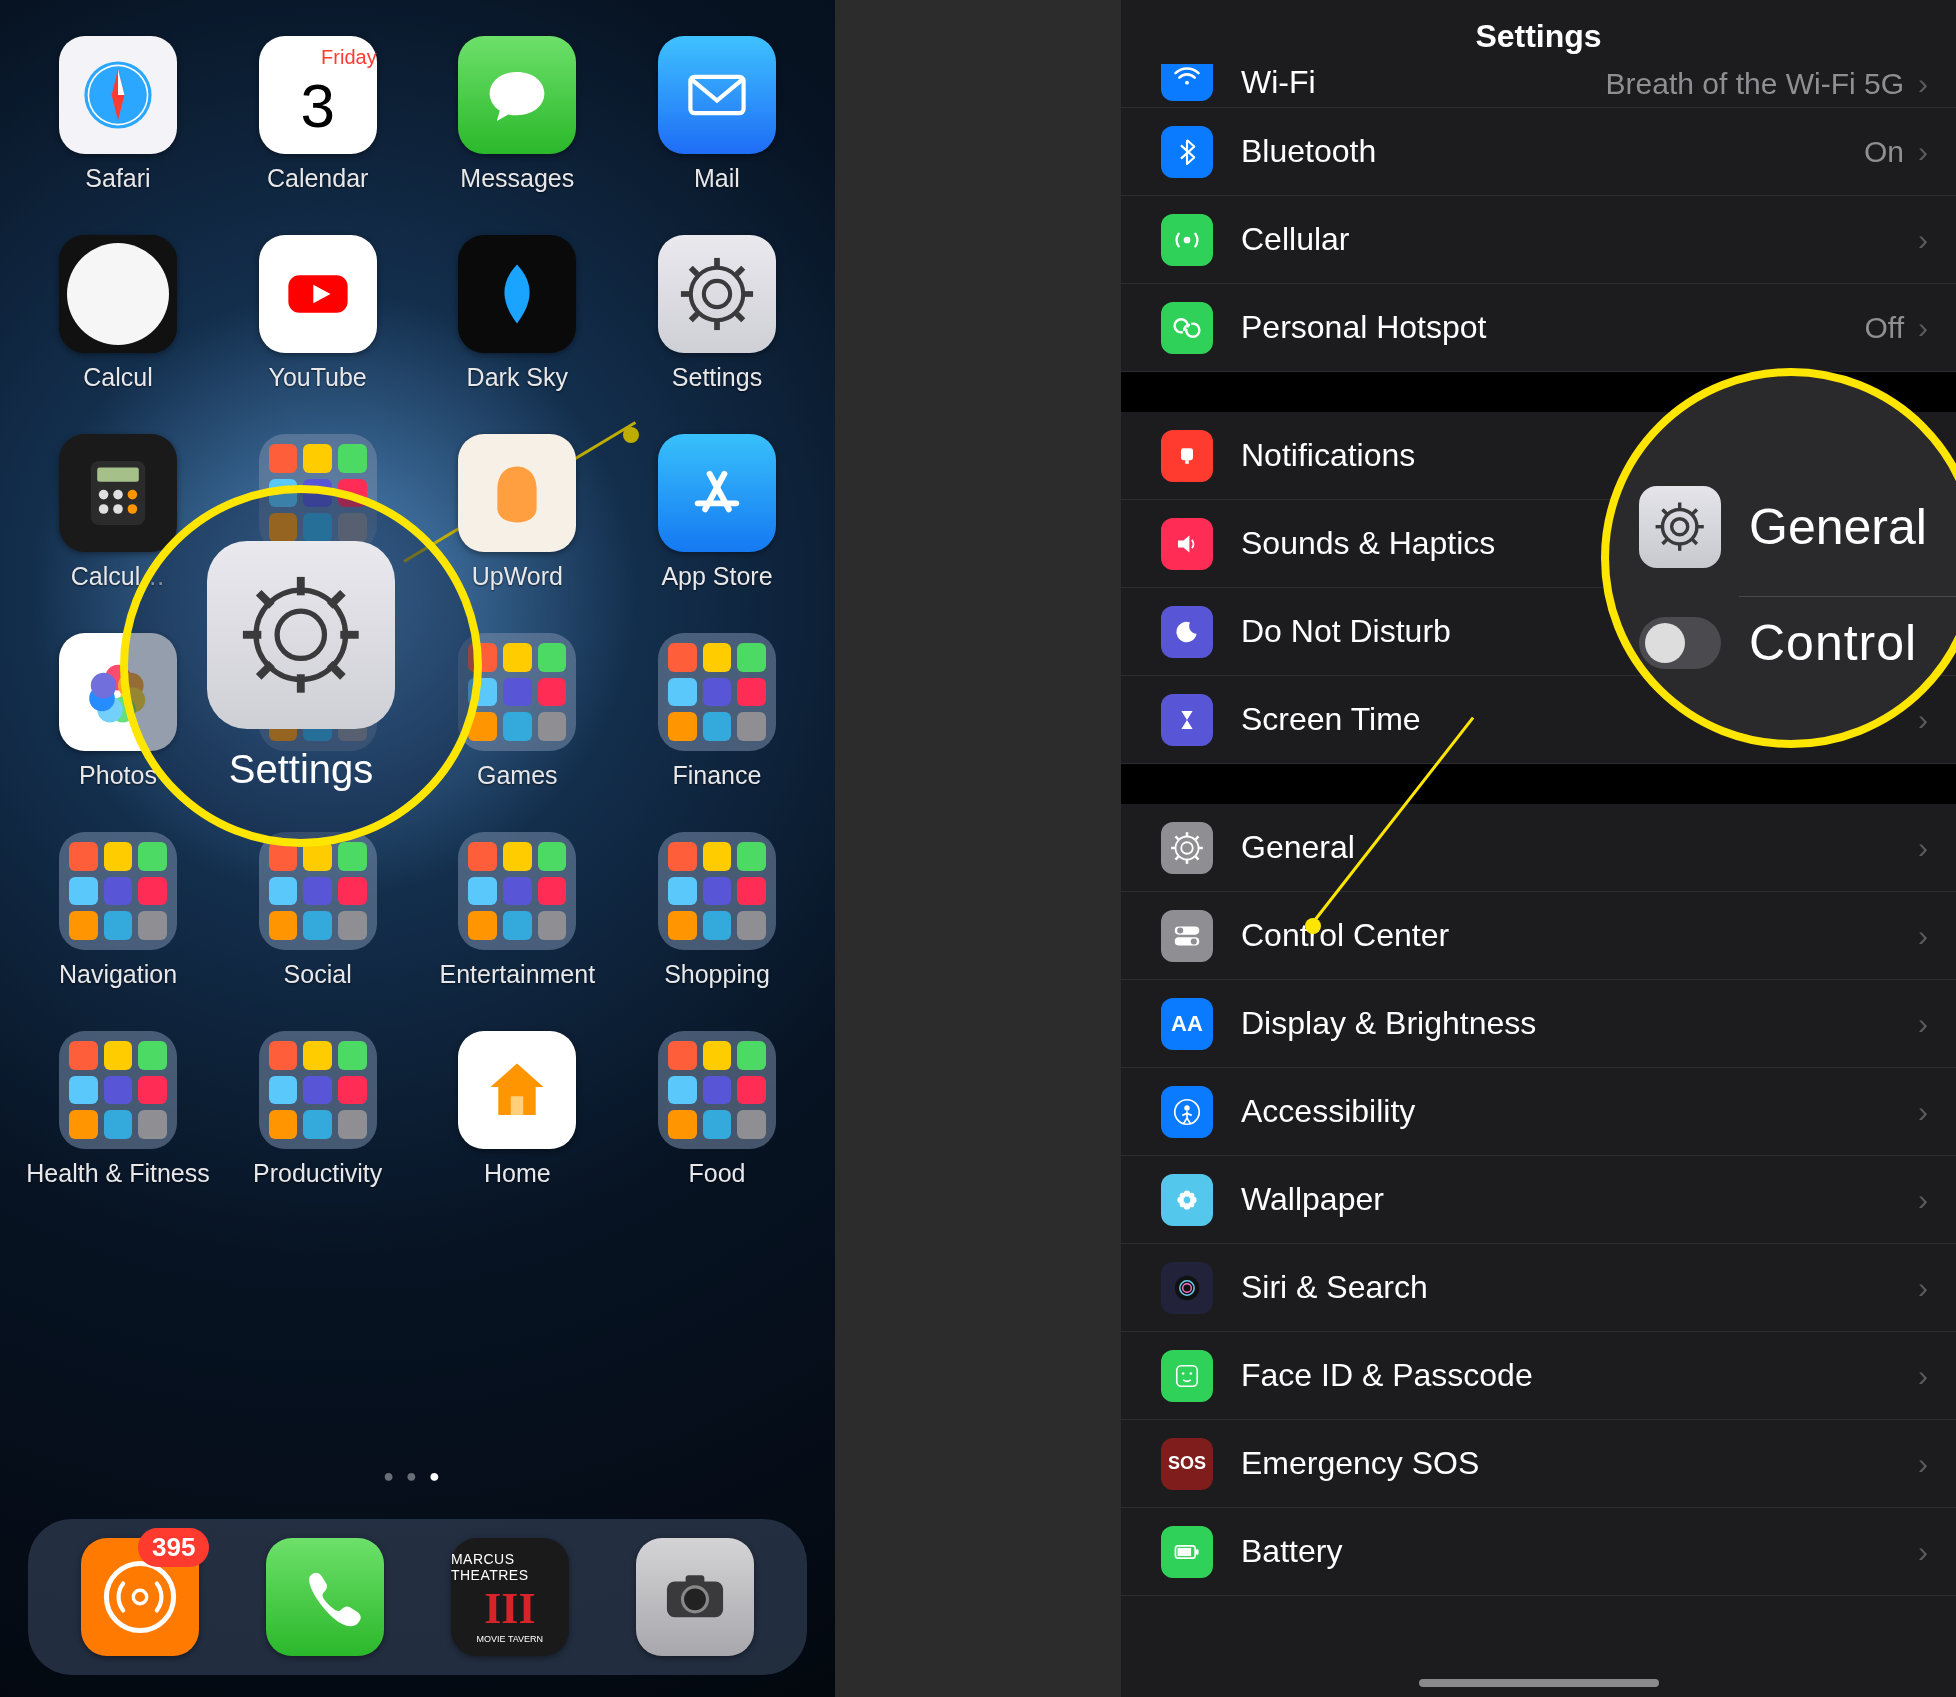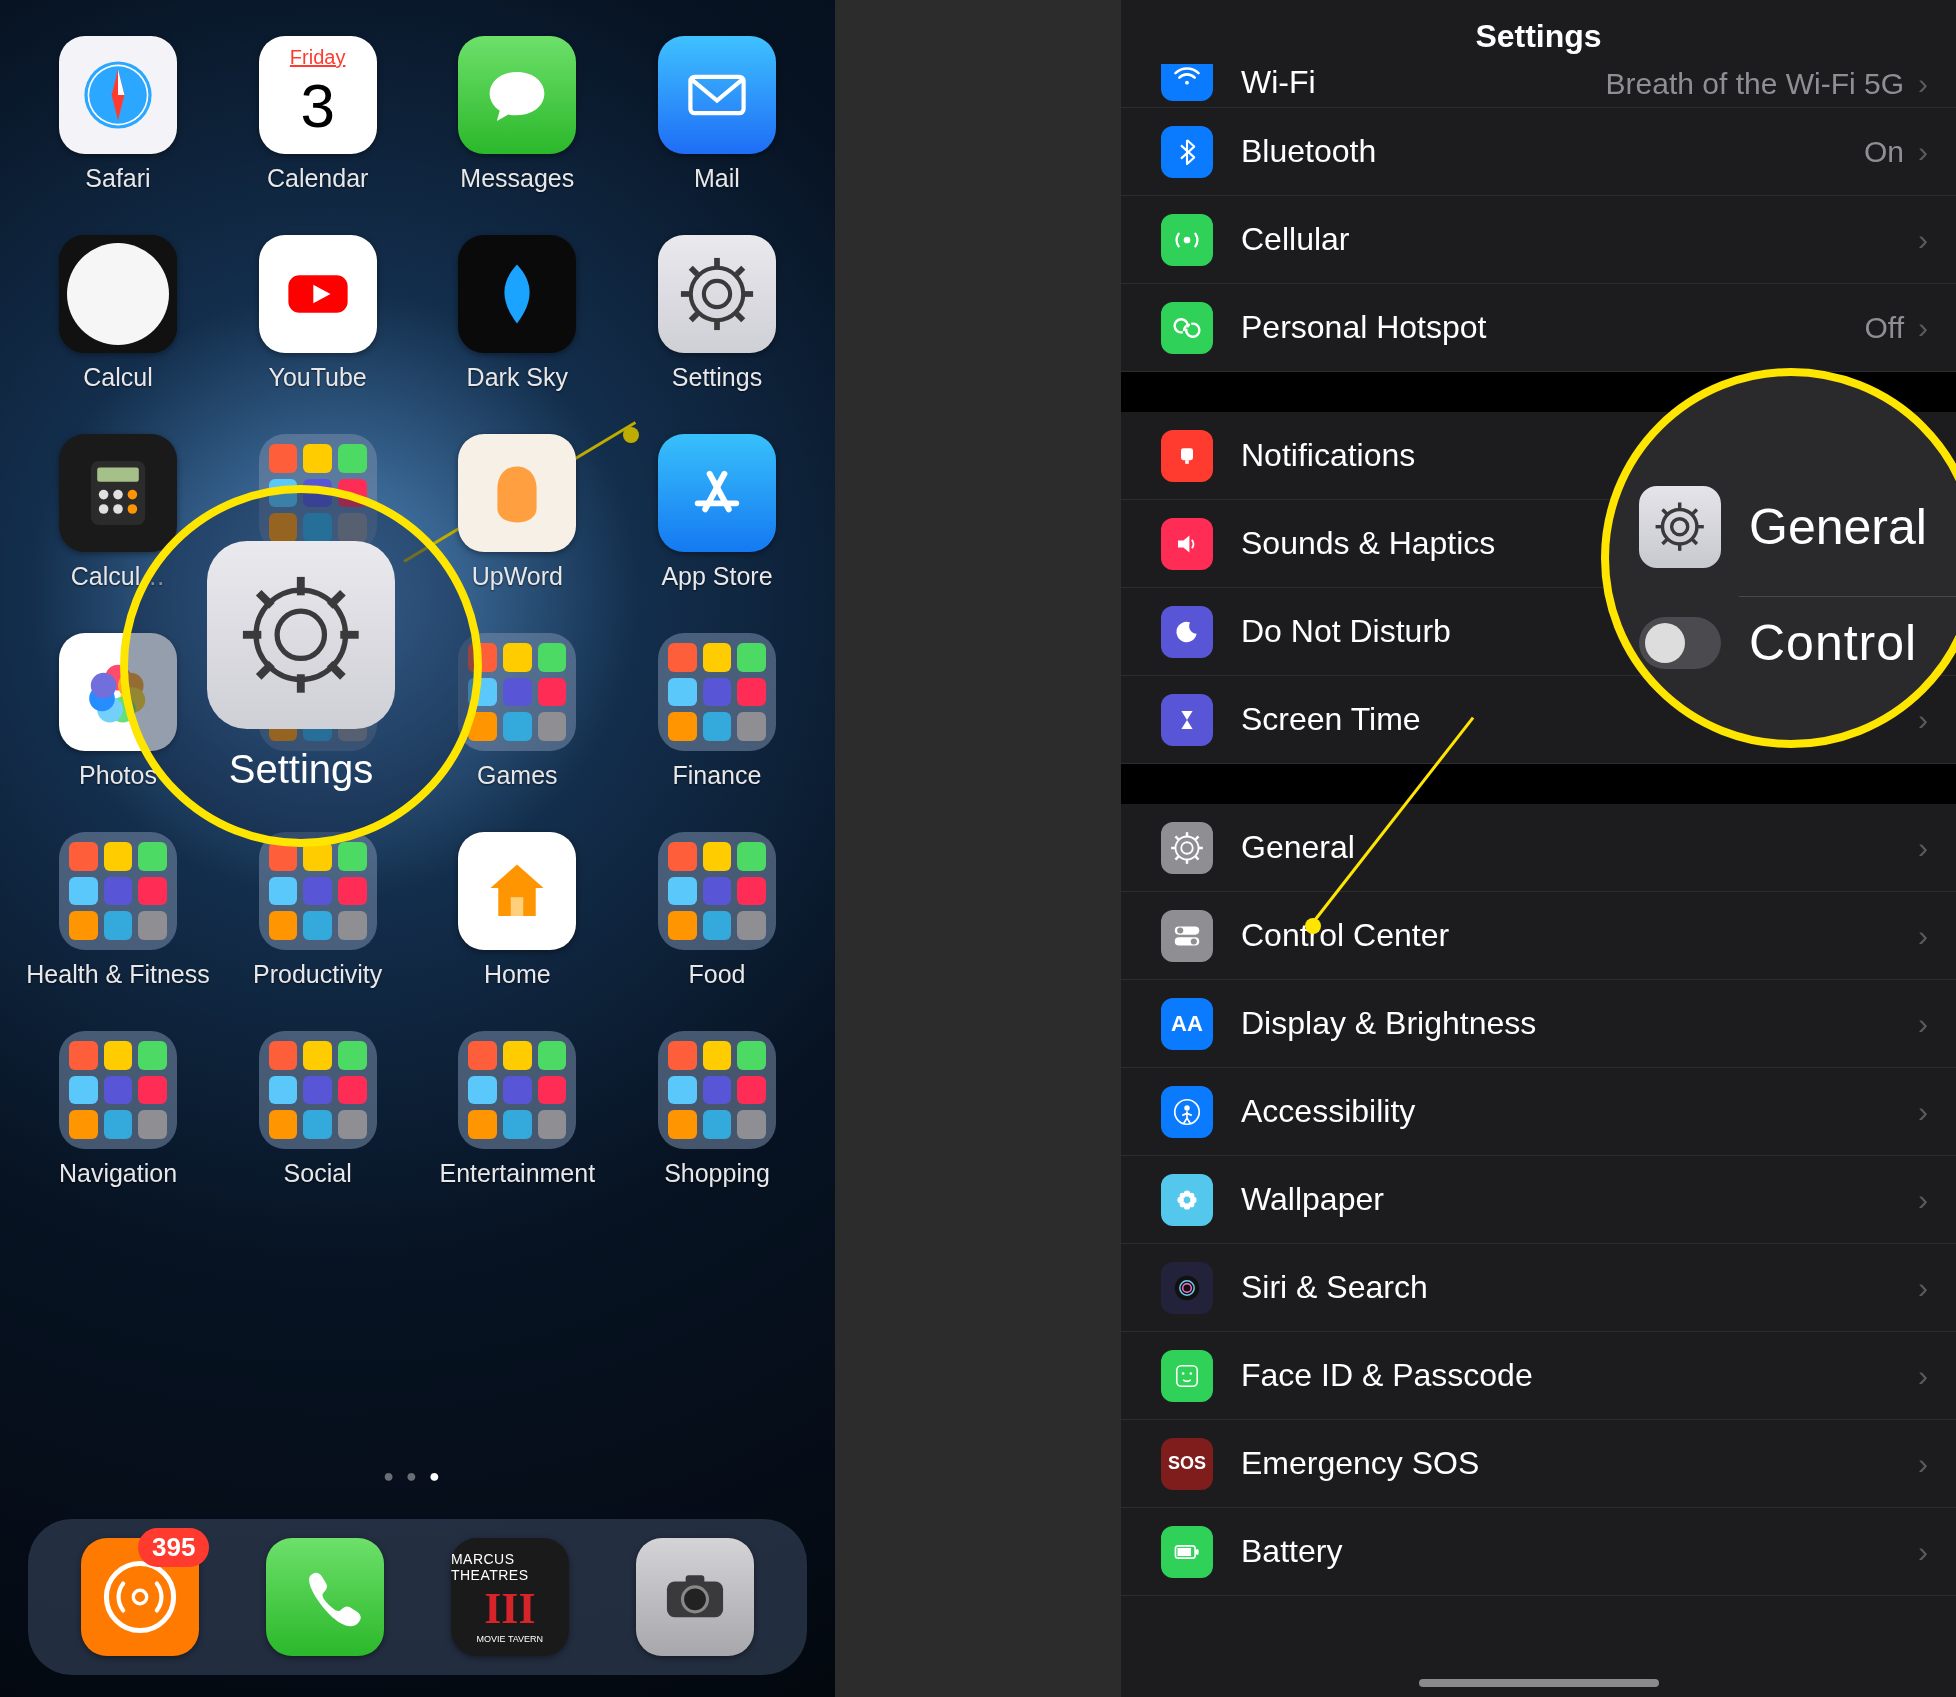--- a/index.html
+++ b/index.html
@@ -44,21 +44,21 @@
   .hl-circle-right { position:absolute; width:380px; height:380px; border:8px solid #ffe600; border-radius:50%; right:-25px; top:368px; z-index:20; overflow:hidden; background:#2a2a2c; }
   .hl-inner-cell { position:absolute; left:10px; right:0; display:flex; align-items:center; padding-left:20px;}
   .hl-gear { width:82px; height:82px; border-radius:18px; background:linear-gradient(#e4e4ea,#c8c8cf); display:flex; align-items:center; justify-content:center; margin-right:28px; }
   .hl-switch { width:82px; height:52px; border-radius:26px; background:#4a4a4f; position:relative; margin-right:28px;}
   .hl-switch::after{content:"";position:absolute;left:6px;top:6px;width:40px;height:40px;border-radius:50%;background:#ddd;}
   .hl-text { color:#fff; font-size:50px; font-weight:400; }
   .sep { position:absolute; left:130px; right:0; height:1px; background:rgba(255,255,255,0.15);}
   
   .gear svg { width:70%; height:70%; }
   
-  .cal-top { position:absolute; top:10px; left:0; right:0; text-align:center; color:#ff3b30; font-size:20px; font-weight:500;text-decoration:underline;}
+  .cal-top { position:absolute; top:10px; left:0; right:0; text-align:right; color:#ff3b30; font-size:20px; font-weight:500;}
   .cal-num { position:absolute; top:34px; left:0; right:0; text-align:center; color:#000; font-size:62px; font-weight:300;}
   
   .clockface { width:100%; height:100%; border-radius:26px; background:#111; position:relative;}
   .clockface::before{content:"";position:absolute;inset:8px;border-radius:50%;background:#f6f6f6;}
 </style>
 </head>
 <body>
 
 <div class="canvas">
 
@@ -267,20 +267,78 @@
               <div class="fi" style="background: rgb(255, 94, 58);"></div>
               <div class="fi" style="background: rgb(255, 204, 0);"></div>
               <div class="fi" style="background: rgb(76, 217, 100);"></div>
               <div class="fi" style="background: rgb(90, 200, 250);"></div>
               <div class="fi" style="background: rgb(88, 86, 214);"></div>
               <div class="fi" style="background: rgb(255, 45, 85);"></div>
               <div class="fi" style="background: rgb(255, 149, 0);"></div>
               <div class="fi" style="background: rgb(52, 170, 220);"></div>
               <div class="fi" style="background: rgb(142, 142, 147);"></div>
             </div>
+            <div class="app-label">Navigation</div>
+          </div>
+          <div class="app">
+            <div class="folder">
+              <div class="fi" style="background: rgb(255, 94, 58);"></div>
+              <div class="fi" style="background: rgb(255, 204, 0);"></div>
+              <div class="fi" style="background: rgb(76, 217, 100);"></div>
+              <div class="fi" style="background: rgb(90, 200, 250);"></div>
+              <div class="fi" style="background: rgb(88, 86, 214);"></div>
+              <div class="fi" style="background: rgb(255, 45, 85);"></div>
+              <div class="fi" style="background: rgb(255, 149, 0);"></div>
+              <div class="fi" style="background: rgb(52, 170, 220);"></div>
+              <div class="fi" style="background: rgb(142, 142, 147);"></div>
+            </div>
+            <div class="app-label">Social</div>
+          </div>
+          <div class="app">
+            <div class="folder">
+              <div class="fi" style="background: rgb(255, 94, 58);"></div>
+              <div class="fi" style="background: rgb(255, 204, 0);"></div>
+              <div class="fi" style="background: rgb(76, 217, 100);"></div>
+              <div class="fi" style="background: rgb(90, 200, 250);"></div>
+              <div class="fi" style="background: rgb(88, 86, 214);"></div>
+              <div class="fi" style="background: rgb(255, 45, 85);"></div>
+              <div class="fi" style="background: rgb(255, 149, 0);"></div>
+              <div class="fi" style="background: rgb(52, 170, 220);"></div>
+              <div class="fi" style="background: rgb(142, 142, 147);"></div>
+            </div>
+            <div class="app-label">Entertainment</div>
+          </div>
+          <div class="app">
+            <div class="folder">
+              <div class="fi" style="background: rgb(255, 94, 58);"></div>
+              <div class="fi" style="background: rgb(255, 204, 0);"></div>
+              <div class="fi" style="background: rgb(76, 217, 100);"></div>
+              <div class="fi" style="background: rgb(90, 200, 250);"></div>
+              <div class="fi" style="background: rgb(88, 86, 214);"></div>
+              <div class="fi" style="background: rgb(255, 45, 85);"></div>
+              <div class="fi" style="background: rgb(255, 149, 0);"></div>
+              <div class="fi" style="background: rgb(52, 170, 220);"></div>
+              <div class="fi" style="background: rgb(142, 142, 147);"></div>
+            </div>
+            <div class="app-label">Shopping</div>
+          </div>
+        </div>
+        <div class="row">
+          <div class="app">
+            <div class="folder">
+              <div class="fi" style="background: rgb(255, 94, 58);"></div>
+              <div class="fi" style="background: rgb(255, 204, 0);"></div>
+              <div class="fi" style="background: rgb(76, 217, 100);"></div>
+              <div class="fi" style="background: rgb(90, 200, 250);"></div>
+              <div class="fi" style="background: rgb(88, 86, 214);"></div>
+              <div class="fi" style="background: rgb(255, 45, 85);"></div>
+              <div class="fi" style="background: rgb(255, 149, 0);"></div>
+              <div class="fi" style="background: rgb(52, 170, 220);"></div>
+              <div class="fi" style="background: rgb(142, 142, 147);"></div>
+            </div>
             <div class="app-label">Health &amp; Fitness</div>
           </div>
           <div class="app">
             <div class="folder">
               <div class="fi" style="background: rgb(255, 94, 58);"></div>
               <div class="fi" style="background: rgb(255, 204, 0);"></div>
               <div class="fi" style="background: rgb(76, 217, 100);"></div>
               <div class="fi" style="background: rgb(90, 200, 250);"></div>
               <div class="fi" style="background: rgb(88, 86, 214);"></div>
               <div class="fi" style="background: rgb(255, 45, 85);"></div>
@@ -305,78 +363,20 @@
               <div class="fi" style="background: rgb(255, 204, 0);"></div>
               <div class="fi" style="background: rgb(76, 217, 100);"></div>
               <div class="fi" style="background: rgb(90, 200, 250);"></div>
               <div class="fi" style="background: rgb(88, 86, 214);"></div>
               <div class="fi" style="background: rgb(255, 45, 85);"></div>
               <div class="fi" style="background: rgb(255, 149, 0);"></div>
               <div class="fi" style="background: rgb(52, 170, 220);"></div>
               <div class="fi" style="background: rgb(142, 142, 147);"></div>
             </div>
             <div class="app-label">Food</div>
-          </div>
-        </div>
-        <div class="row">
-          <div class="app">
-            <div class="folder">
-              <div class="fi" style="background: rgb(255, 94, 58);"></div>
-              <div class="fi" style="background: rgb(255, 204, 0);"></div>
-              <div class="fi" style="background: rgb(76, 217, 100);"></div>
-              <div class="fi" style="background: rgb(90, 200, 250);"></div>
-              <div class="fi" style="background: rgb(88, 86, 214);"></div>
-              <div class="fi" style="background: rgb(255, 45, 85);"></div>
-              <div class="fi" style="background: rgb(255, 149, 0);"></div>
-              <div class="fi" style="background: rgb(52, 170, 220);"></div>
-              <div class="fi" style="background: rgb(142, 142, 147);"></div>
-            </div>
-            <div class="app-label">Navigation</div>
-          </div>
-          <div class="app">
-            <div class="folder">
-              <div class="fi" style="background: rgb(255, 94, 58);"></div>
-              <div class="fi" style="background: rgb(255, 204, 0);"></div>
-              <div class="fi" style="background: rgb(76, 217, 100);"></div>
-              <div class="fi" style="background: rgb(90, 200, 250);"></div>
-              <div class="fi" style="background: rgb(88, 86, 214);"></div>
-              <div class="fi" style="background: rgb(255, 45, 85);"></div>
-              <div class="fi" style="background: rgb(255, 149, 0);"></div>
-              <div class="fi" style="background: rgb(52, 170, 220);"></div>
-              <div class="fi" style="background: rgb(142, 142, 147);"></div>
-            </div>
-            <div class="app-label">Social</div>
-          </div>
-          <div class="app">
-            <div class="folder">
-              <div class="fi" style="background: rgb(255, 94, 58);"></div>
-              <div class="fi" style="background: rgb(255, 204, 0);"></div>
-              <div class="fi" style="background: rgb(76, 217, 100);"></div>
-              <div class="fi" style="background: rgb(90, 200, 250);"></div>
-              <div class="fi" style="background: rgb(88, 86, 214);"></div>
-              <div class="fi" style="background: rgb(255, 45, 85);"></div>
-              <div class="fi" style="background: rgb(255, 149, 0);"></div>
-              <div class="fi" style="background: rgb(52, 170, 220);"></div>
-              <div class="fi" style="background: rgb(142, 142, 147);"></div>
-            </div>
-            <div class="app-label">Entertainment</div>
-          </div>
-          <div class="app">
-            <div class="folder">
-              <div class="fi" style="background: rgb(255, 94, 58);"></div>
-              <div class="fi" style="background: rgb(255, 204, 0);"></div>
-              <div class="fi" style="background: rgb(76, 217, 100);"></div>
-              <div class="fi" style="background: rgb(90, 200, 250);"></div>
-              <div class="fi" style="background: rgb(88, 86, 214);"></div>
-              <div class="fi" style="background: rgb(255, 45, 85);"></div>
-              <div class="fi" style="background: rgb(255, 149, 0);"></div>
-              <div class="fi" style="background: rgb(52, 170, 220);"></div>
-              <div class="fi" style="background: rgb(142, 142, 147);"></div>
-            </div>
-            <div class="app-label">Shopping</div>
           </div>
         </div>
       </div>
 
     <div class="dots">
       <span class="inactive">●</span><span class="inactive">●</span><span class="active">●</span>
     </div>
 
     <div class="dock" id="dock">
         <div style="position: relative;">

